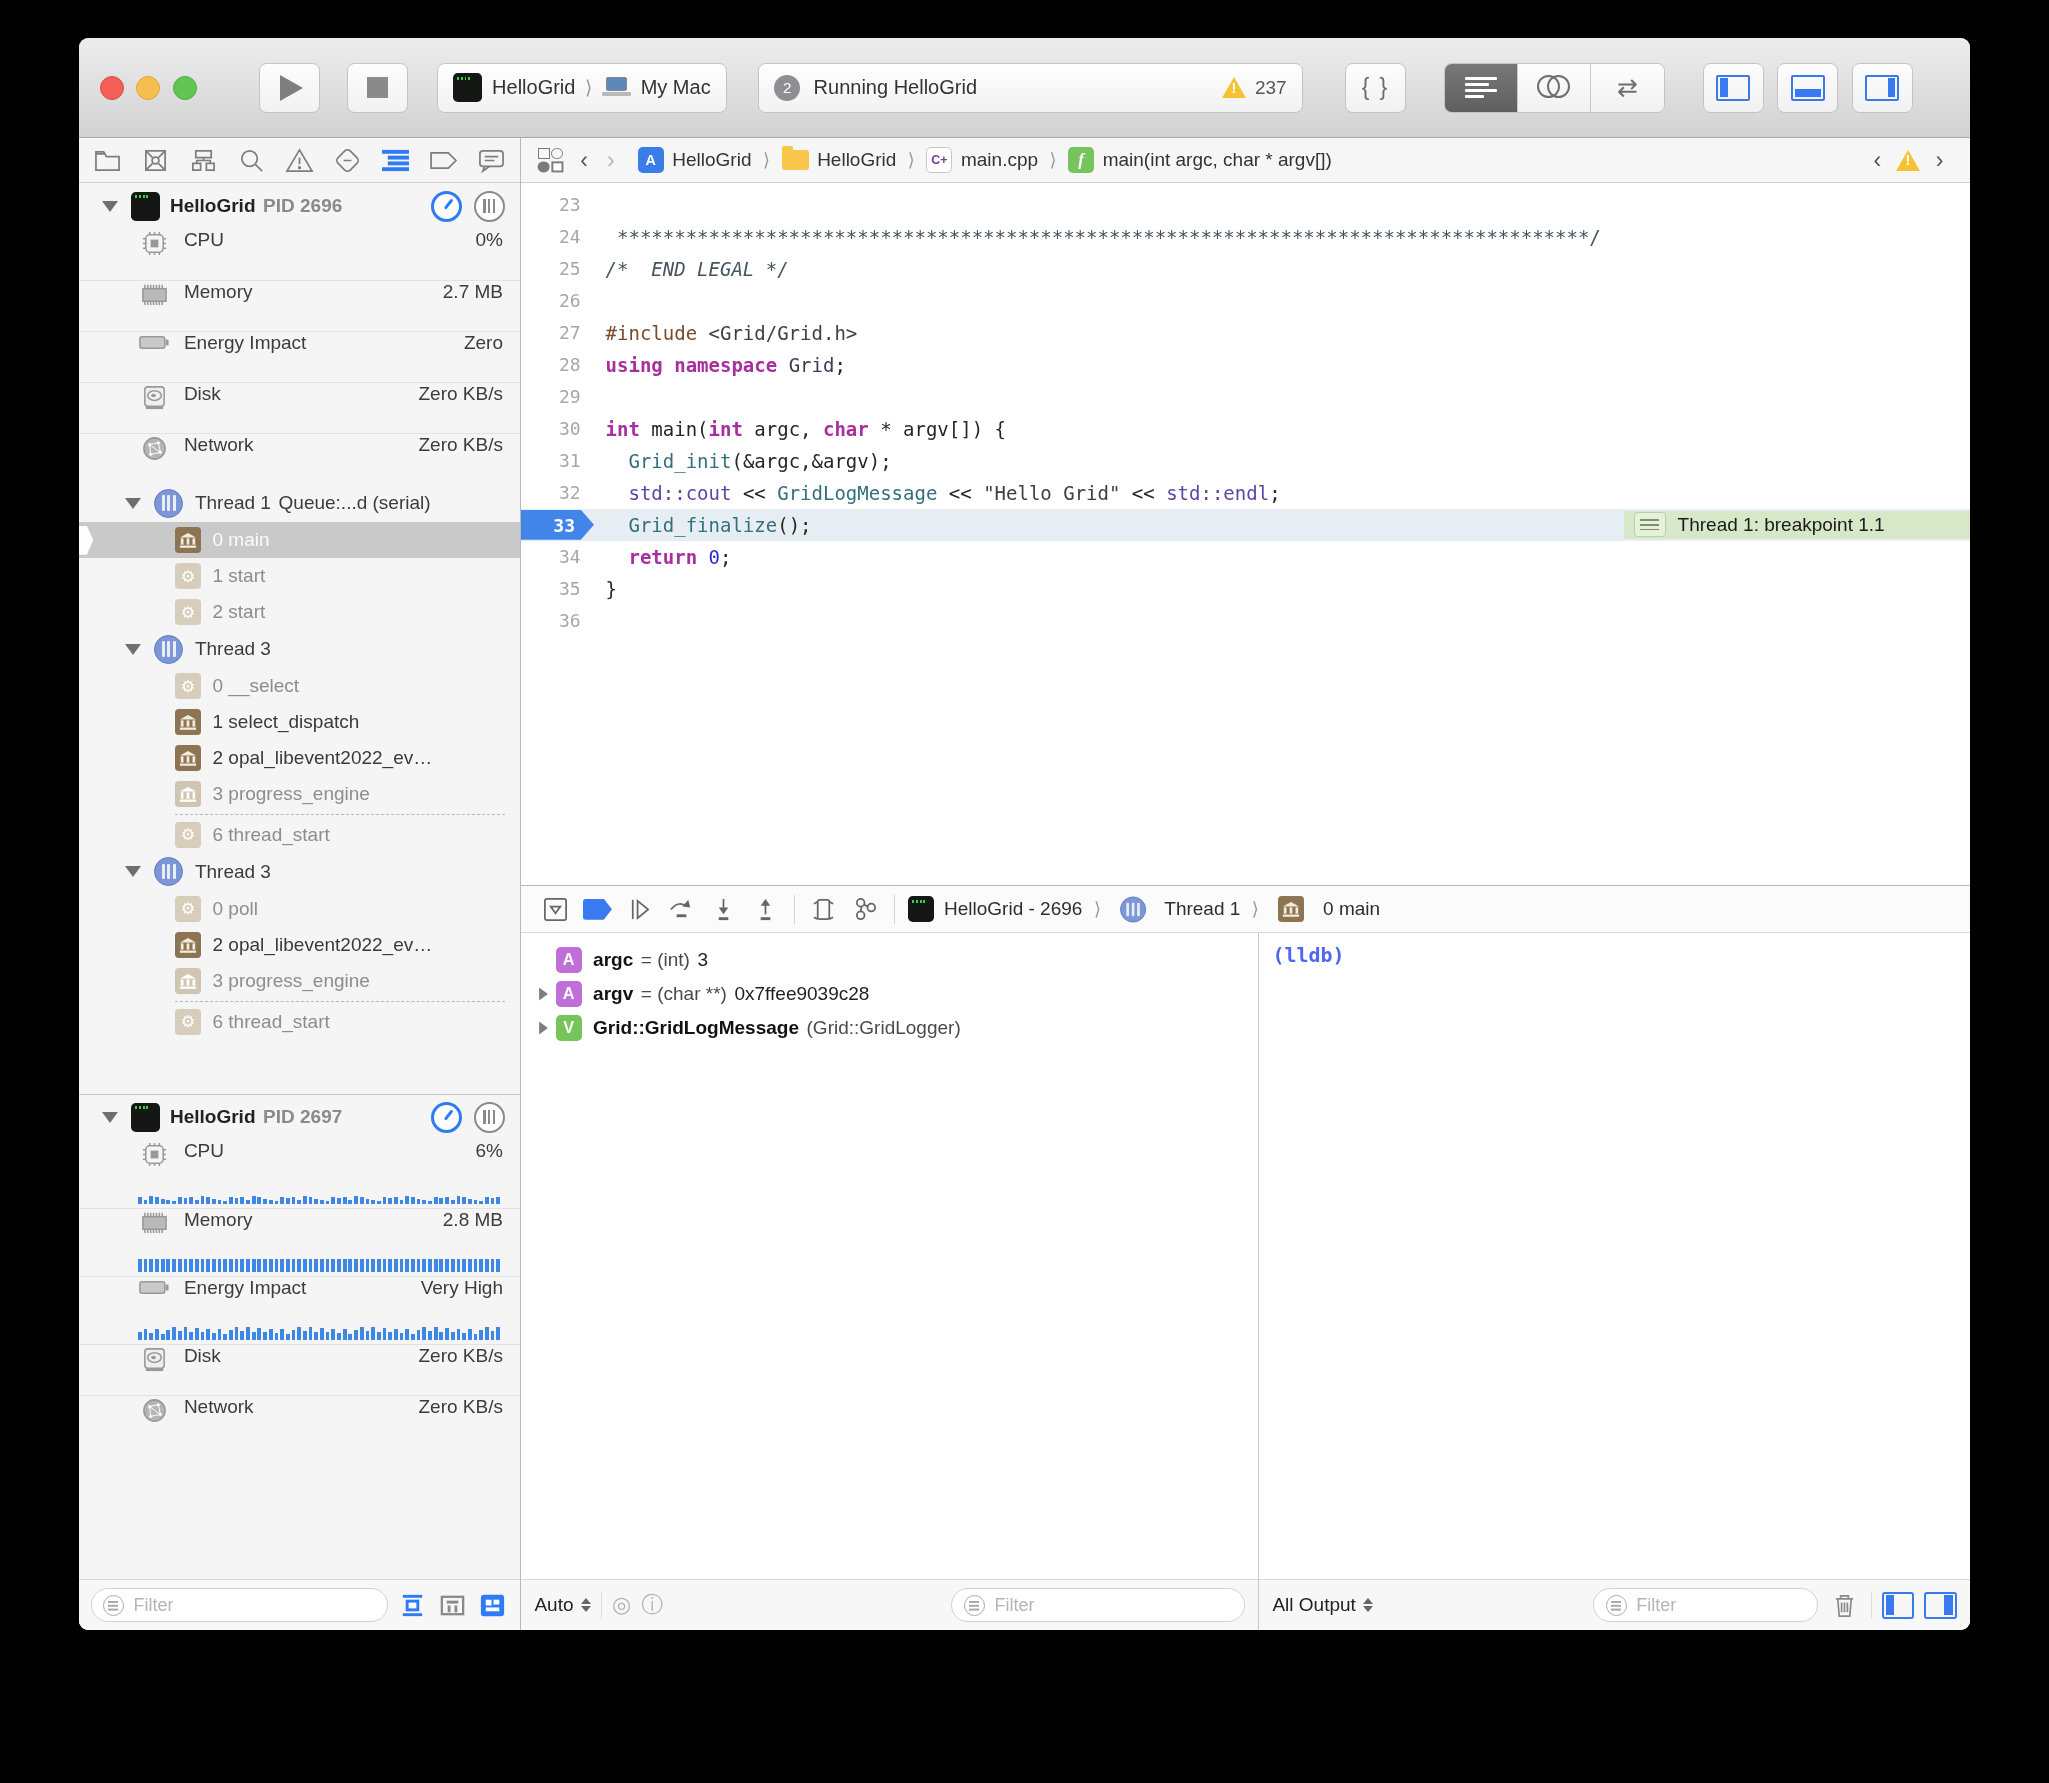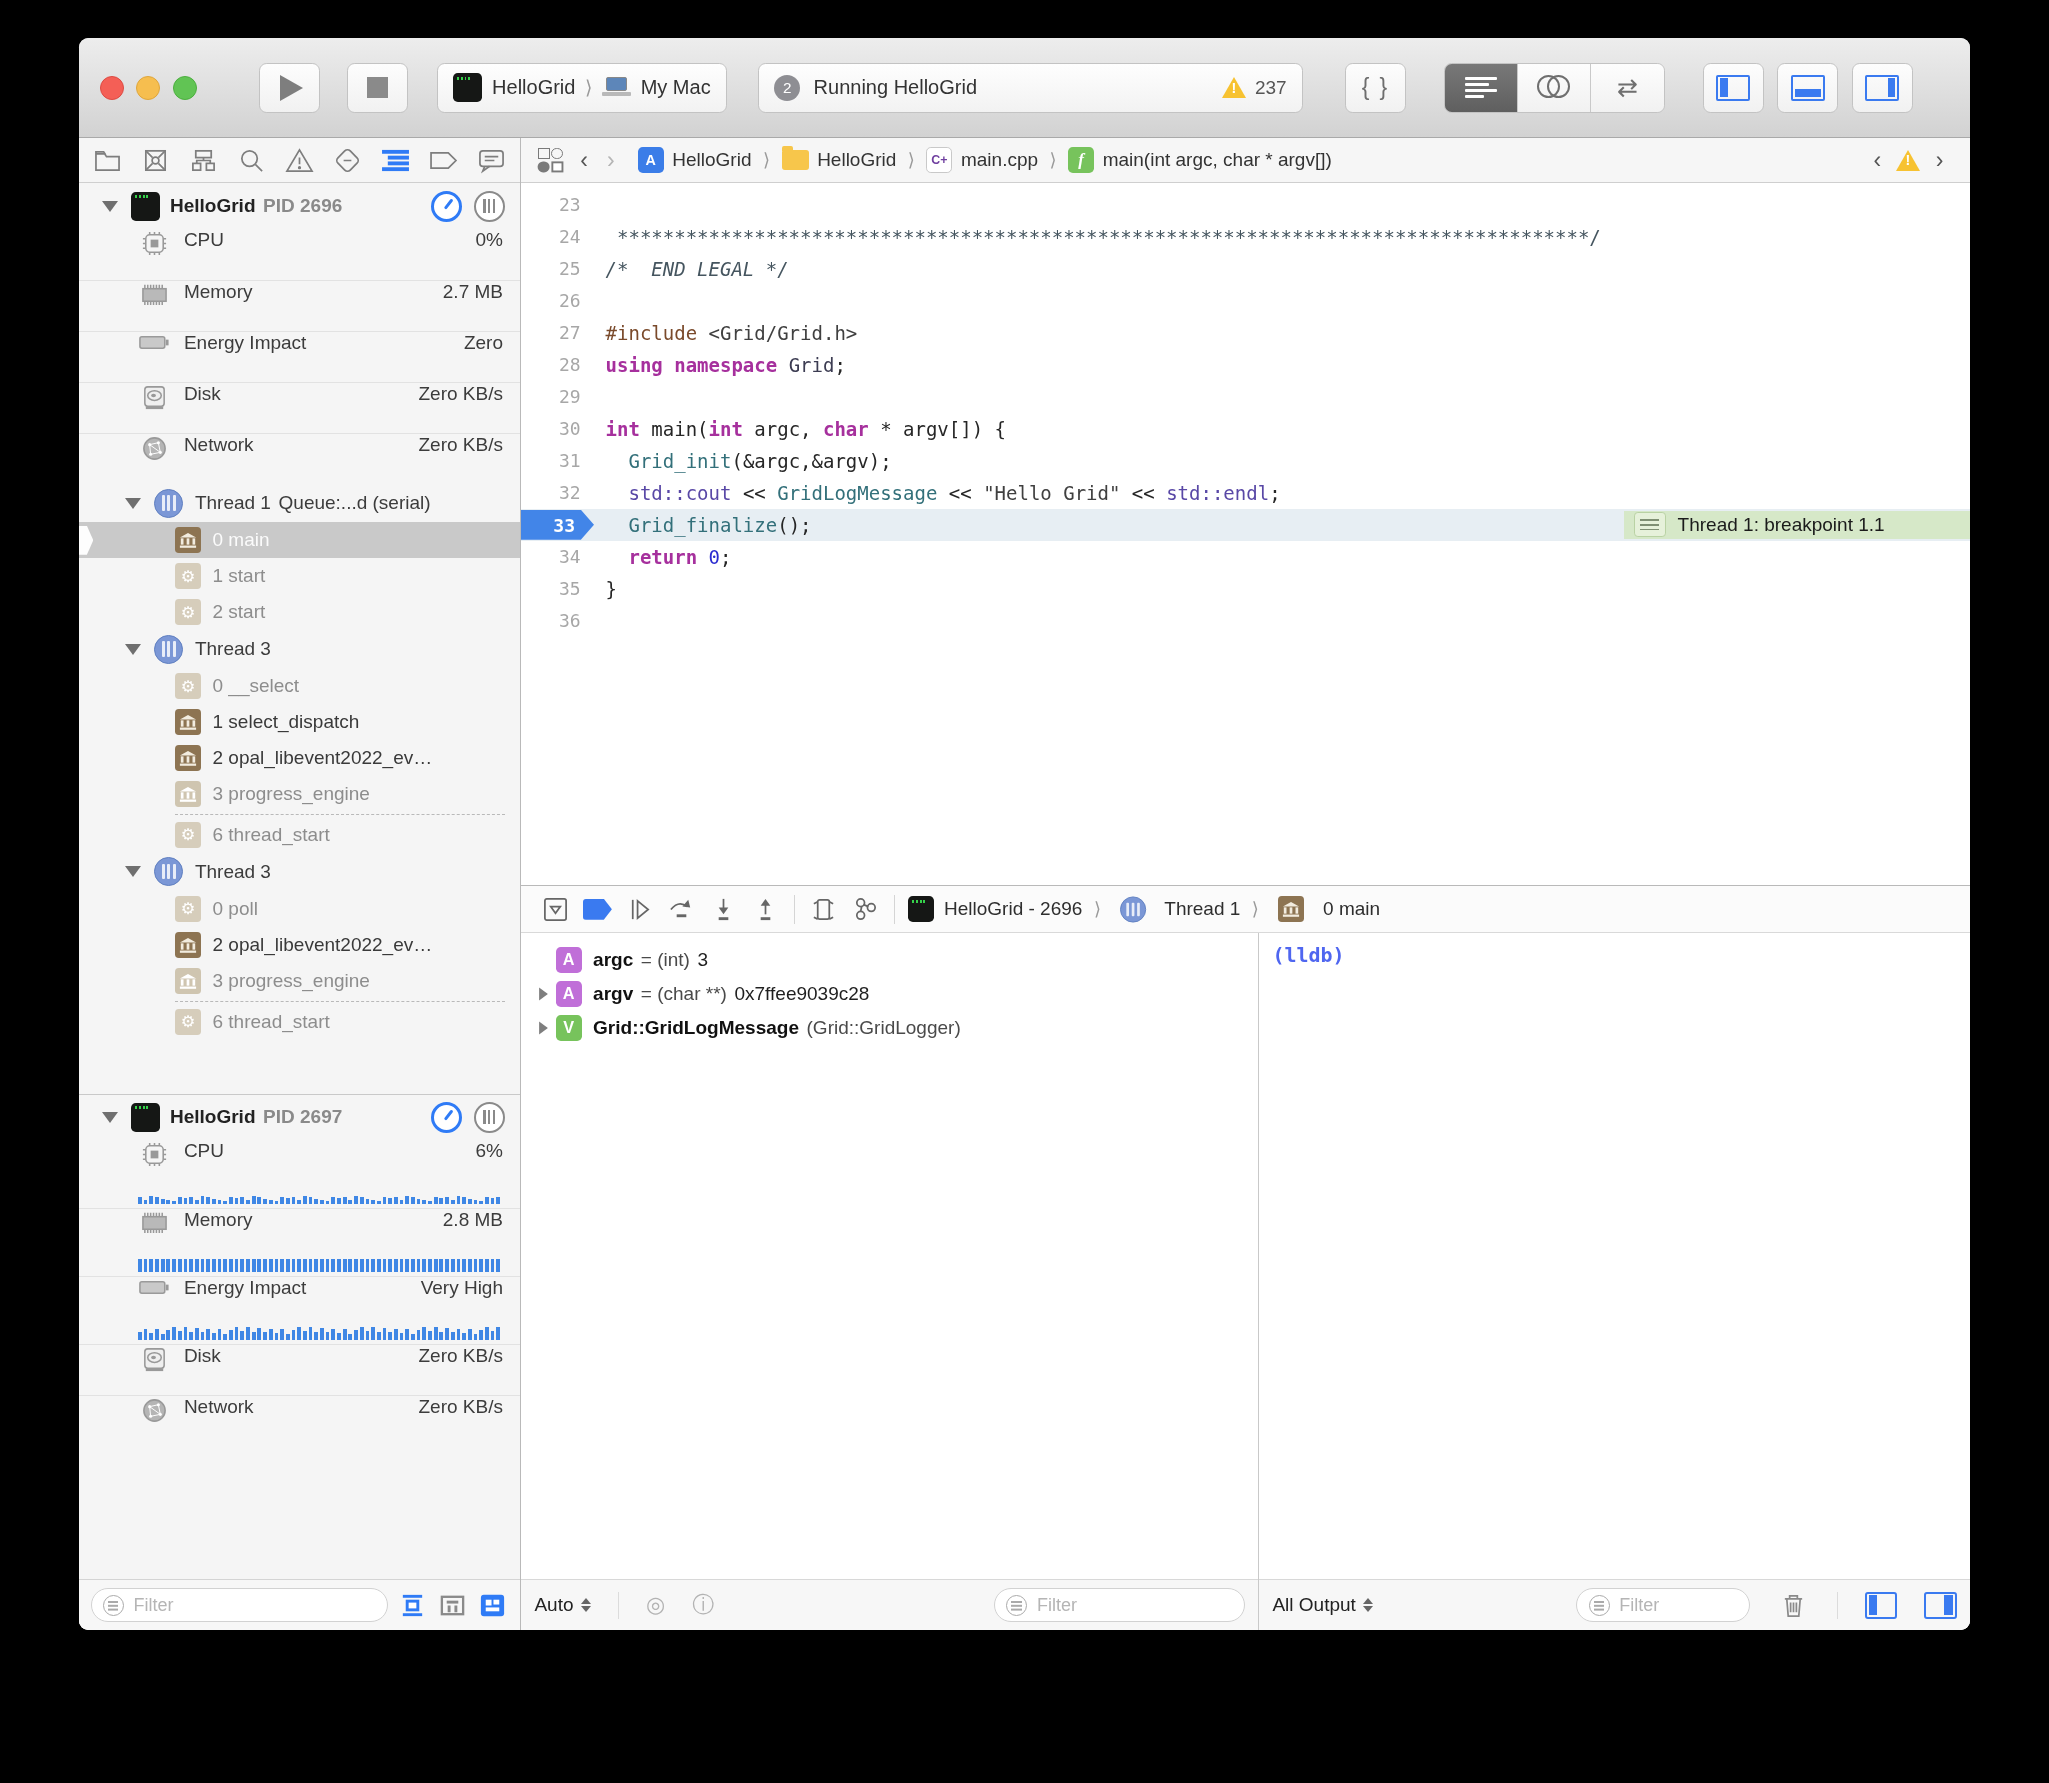--- a/index.html
+++ b/index.html
@@ -156,21 +156,21 @@
   #vars-list{flex:1;padding:9.6px 0;overflow:hidden;}
   .var-row{height:34px;display:flex;align-items:center;padding:0 9.6px;font-size:19px;}
   .var-disc{width:25px;flex:none;display:flex;justify-content:center;}
   .var-disc .disc.right{border-left-color:#7e7e7e;transform:scale(.8);margin:0;}
   .vbadge{width:26px;height:26px;border-radius:4.8px;color:#fff;font-size:16.3px;font-weight:bold;display:flex;
           align-items:center;justify-content:center;margin-right:11.5px;flex:none;}
   .vbadge.purple{background:#c06fd8;} .vbadge.green{background:#77c35c;}
   .vname{font-weight:bold;color:#111;margin-right:7.6px;}
   .vmeta{color:#4a4a4a;margin-right:7.6px;} .vval{color:#1f1f1f;}
   #console-out{flex:1;padding:9.6px 13.4px;font-family:"DejaVu Sans Mono",monospace;font-size:20px;font-weight:bold;color:#4f66f0;}
-  .pane-bottom{height:51px;flex:none;border-top:1px solid #d8d8d8;background:#f7f7f7;display:flex;align-items:center;padding:0 13.4px;gap:27px;}
+  .pane-bottom{height:51px;flex:none;border-top:1px solid #d8d8d8;background:#f7f7f7;display:flex;align-items:center;padding:0 13.4px;gap:10px;}
   .scope-sel{display:flex;align-items:center;font-size:19px;color:#222;gap:7.6px;}
   .updown{display:flex;flex-direction:column;gap:1.9px;}
   .updown b{width:0;height:0;border-left:5.7px solid transparent;border-right:5.7px solid transparent;}
   .updown b.u{border-bottom:6.7px solid #666;} .updown b.d{border-top:6.7px solid #666;}
   .gray-ico{color:#b3b3b3;font-size:22px;}
   .vsep{width:1px;height:27px;background:#dcdcdc;}
   .trash svg{stroke:#8a8a8a;fill:none;stroke-width:1.8;}
   .dbg-tog{width:32.5px;height:27px;border:2.9px solid #3a7af0;border-radius:2.9px;position:relative;}
   .dbg-tog.l:before{content:"";position:absolute;left:1.9px;top:1.9px;bottom:1.9px;width:8.6px;background:#3a7af0;}
   .dbg-tog.r:before{content:"";position:absolute;right:1.9px;top:1.9px;bottom:1.9px;width:8.6px;background:#3a7af0;}

